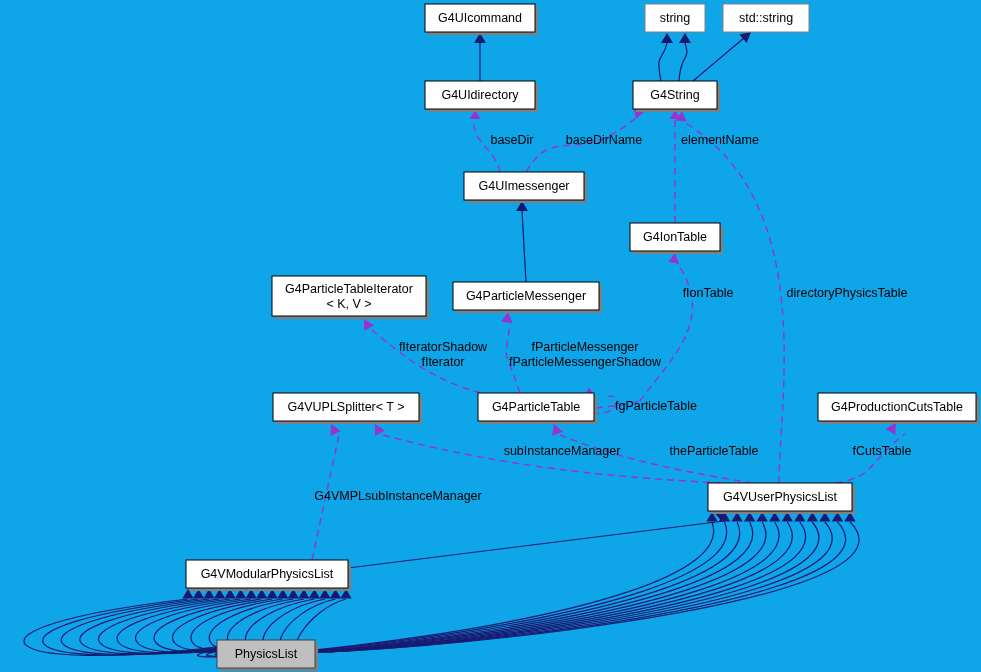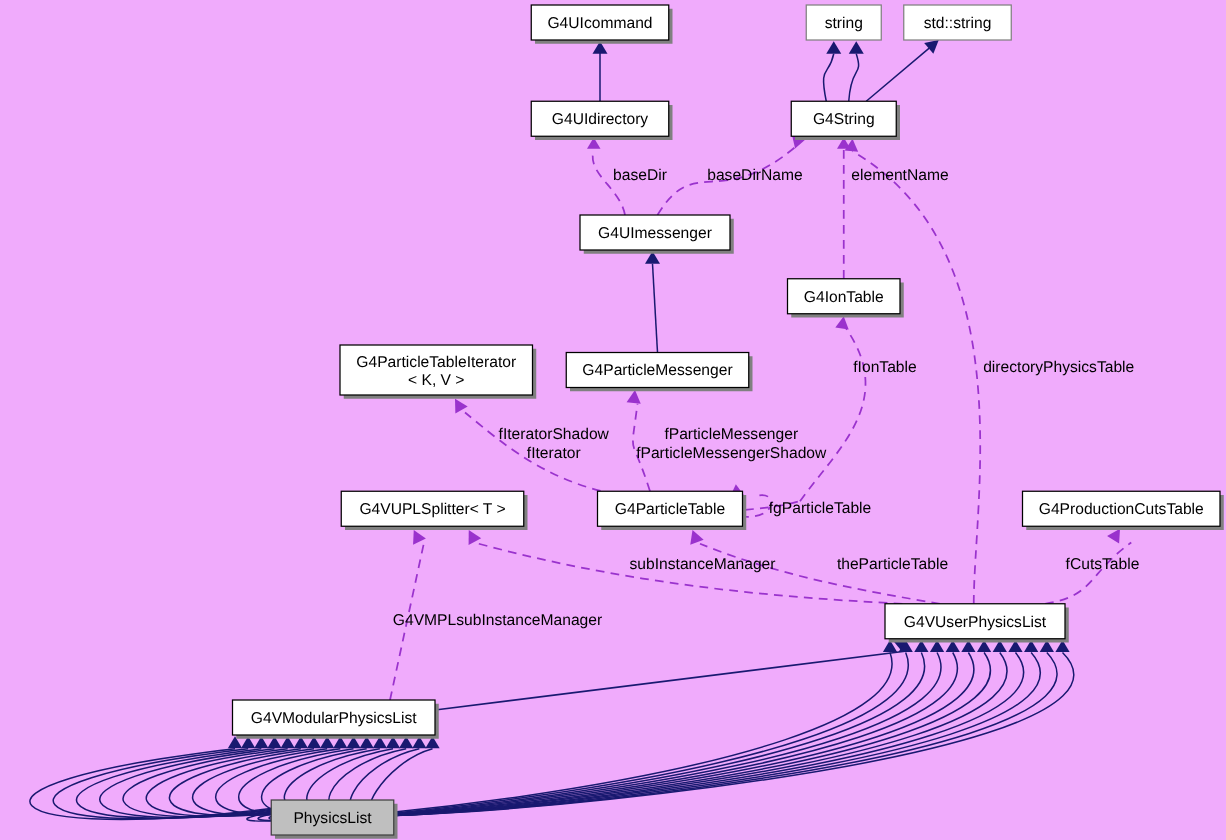--- a/index.html
+++ b/index.html
@@ -1,17 +1,17 @@
 <!DOCTYPE html>
 <html><head>
 <meta charset="utf-8">
 <style>
   html,body{margin:0;padding:0;background:#ffffff;}
   body{width:981px;height:672px;overflow:hidden;font-family:"Liberation Sans",sans-serif;}
-  #diagram-root{position:relative;width:981px;height:672px;background:#f0abfc;}
+  #diagram-root{position:relative;width:981px;height:672px;background:#0ea5e9;}
   svg{display:block;}
   .node-rect{fill:#ffffff;}
   .node-rect.dark{stroke:#000000;stroke-width:1;}
   .node-rect.gray{stroke:#808080;stroke-width:1;}
   .node-rect.filled{fill:#bfbfbf;stroke:#404040;stroke-width:1;}
   .node-shadow{fill:#808080;}
   .node-label{font-family:"Liberation Sans",sans-serif;font-size:12.5px;fill:#000000;text-anchor:middle;dominant-baseline:middle;}
   .edge-label{font-family:"Liberation Sans",sans-serif;font-size:12.5px;fill:#000000;text-anchor:middle;dominant-baseline:middle;}
   .inherit-edge{fill:none;stroke:#191970;stroke-width:1.2;}
   .inherit-head{fill:#191970;stroke:none;}

